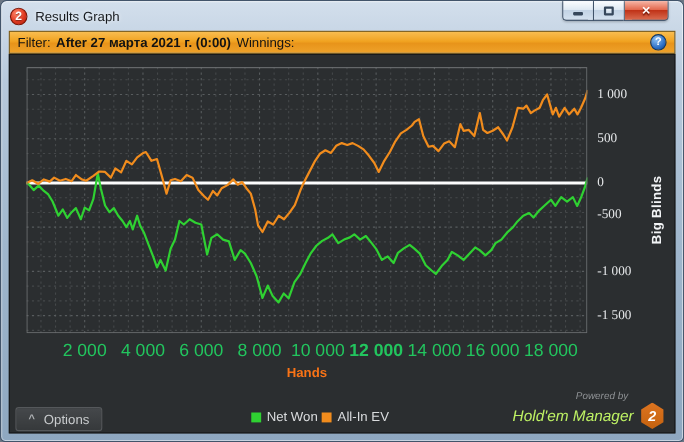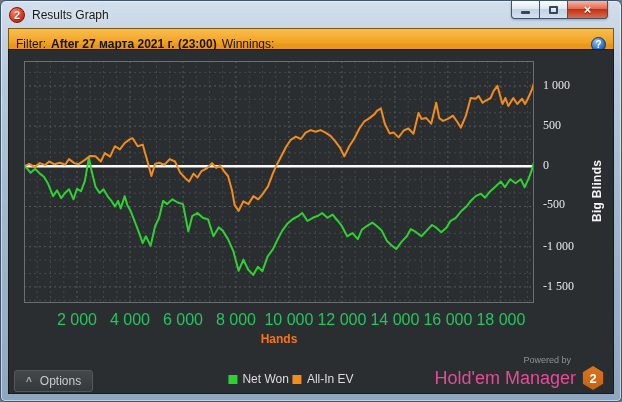--- a/index.html
+++ b/index.html
@@ -17,21 +17,21 @@
   .title{margin-left:7px;font-size:12px;color:#15181c;text-shadow:0 0 4px rgba(255,255,255,.9);}
   .win-buttons{position:absolute;top:0;right:13px;display:flex;filter:drop-shadow(0 1px 1px rgba(0,0,0,.25));}
   .wb{height:18px;border:1px solid #40536a;border-top:none;display:flex;align-items:center;justify-content:center;}
   .wb-min{width:29px;border-radius:0 0 0 4px;background:linear-gradient(#fbfdff,#dfe9f3 45%,#c3d3e5 50%,#d4e1ef);}
   .wb-max{width:27px;border-left:none;border-right:none;background:linear-gradient(#fbfdff,#dfe9f3 45%,#c3d3e5 50%,#d4e1ef);}
   .wb-close{width:41px;border-radius:0 0 4px 0;background:linear-gradient(#f6b5a5,#e26a50 45%,#c03318 50%,#d96b4f);}
   .g-min{width:9px;height:3px;background:#36475b;border-radius:1px;margin-top:5px;}
   .g-max{width:9px;height:8px;border:2px solid #36475b;border-radius:1px;background:linear-gradient(#eef4fa,#cbd9e8);}
   .g-close{color:#fff;font-size:13px;font-weight:bold;line-height:1;text-shadow:0 1px 1px rgba(90,15,5,.7);}
   
-  .filterbar{position:absolute;left:7px;right:7px;top:27px;height:32px;
+  .filterbar{position:absolute;left:7px;right:7px;top:27px;height:21px;
     background:linear-gradient(#f9bd50,#f1a321 45%,#e8941a 55%,#eea22a);
     border:1px solid #7e5a11;display:flex;align-items:center;padding:4px 7px;font-size:12px;color:#131313;}
   .fseg{margin-right:5px;white-space:nowrap;}
   .fbold{font-weight:bold;}
   .info-icon{margin-left:auto;width:15px;height:15px;border-radius:50%;
     background:radial-gradient(circle at 35% 28%,#8fc3f5,#2e6fc4 62%,#123f7d);
     border:1px solid #0d3667;color:#fff;font-size:10px;font-weight:bold;
     display:flex;align-items:center;justify-content:center;cursor:pointer;}
   
   .content{position:absolute;left:7px;right:7px;top:48px;bottom:7px;background:#2b2e30;border:1px solid #17191b;}
@@ -50,24 +50,24 @@
     font-size:12px;font-weight:bold;color:#f97316;}
   
   .options-btn{position:absolute;left:5px;top:320px;height:22px;padding:0 11px;
     background:linear-gradient(#45484b,#36393b);border:1px solid #55585b;border-radius:3px;
     display:flex;align-items:center;gap:8px;color:#c9ccce;font-size:12px;cursor:pointer;}
   .chev{font-size:10px;font-weight:bold;color:#aeb1b4;line-height:1;transform:translateY(1px);}
   .legend{position:absolute;top:322px;left:282px;transform:translateX(-50%);
     display:flex;gap:4px;align-items:center;font-size:12px;color:#dadcde;}
   .lg-item{display:flex;align-items:center;gap:5px;white-space:nowrap;}
   .lg-swatch{width:9px;height:9px;display:inline-block;}
-  .powered{position:absolute;right:9px;top:305px;text-align:right;}
+  .powered{position:absolute;right:9px;top:305px;text-align:right;font-style:italic;}
   .pb-top{font-size:9px;color:#8f9295;margin-right:33px;margin-bottom:1px;}
   .pb-row{display:flex;align-items:center;gap:6px;justify-content:flex-end;}
-  .pb-brand{font-size:18px;color:#ec4899;}
+  .pb-brand{font-size:14px;color:#bef264;}
   .badge{width:22px;height:24px;color:#fff;font-weight:bold;font-size:13px;
     display:flex;align-items:center;justify-content:center;
     clip-path:polygon(50% 0,96% 26%,96% 74%,50% 100%,4% 74%,4% 26%);}
 </style>
 </head>
 <body>
 
 <div class="frame">
 
   <div class="titlebar">
@@ -81,21 +81,21 @@
     <div class="wb wb-max">
         <div class="g-max"></div>
       </div>
     <div class="wb wb-close">
         <span class="g-close">×</span>
       </div>
   </div>
 
   <div class="filterbar">
     <span class="fseg">Filter:</span>
-    <span class="fseg fbold">After 27 марта 2021 г. (23:00)</span>
+    <span class="fseg fbold">After 27 марта 2021 г. (0:00)</span>
     <span class="fseg">Winnings:</span>
     <div class="info-icon">?</div>
   </div>
 
   <div class="content">
     <svg id="plot-svg" width="510" height="242">
         <line x1="13.246753246753247" y1="0" x2="13.246753246753247" y2="242" class="grid-minor"></line>
         <line x1="26.493506493506494" y1="0" x2="26.493506493506494" y2="242" class="grid-minor"></line>
         <line x1="39.74025974025974" y1="0" x2="39.74025974025974" y2="242" class="grid-minor"></line>
         <line x1="66.23376623376623" y1="0" x2="66.23376623376623" y2="242" class="grid-minor"></line>
@@ -152,29 +152,29 @@
         <line x1="0" y1="225.9202657807309" x2="510" y2="225.9202657807309" class="grid-major"></line>
         <line x1="0" y1="105.32225913621262" x2="510" y2="105.32225913621262" class="zero-line"></line>
         <polyline points="0.0,105.3 2.6,106.9 6.6,111.8 11.1,107.7 15.9,112.6 19.9,115.8 23.8,122.2 29.1,135.1 33.1,129.4 37.1,137.1 41.1,131.9 45.0,128.2 49.5,138.3 53.0,127.8 57.0,130.2 60.9,119.8 64.9,96.5 67.6,110.1 71.5,125.8 75.5,131.9 79.5,128.2 83.5,135.1 87.4,139.9 90.9,145.5 94.1,139.9 96.7,147.5 100.7,135.1 103.3,143.9 106.8,150.3 111.3,162.0 115.2,172.1 118.7,182.1 121.9,175.3 126.6,184.9 131.1,165.2 135.1,156.8 139.1,139.9 143.1,143.1 148.4,138.3 153.7,141.5 159.0,143.1 164.3,170.4 168.2,155.2 173.5,152.0 178.8,156.8 184.1,158.4 189.4,175.3 194.7,166.4 198.7,169.6 204.0,178.1 209.3,190.1 214.6,209.8 219.4,198.6 223.9,208.2 229.2,213.9 233.9,205.8 238.4,210.2 243.7,195.4 249.0,188.1 253.8,178.1 258.3,169.6 263.6,162.4 268.9,158.0 274.2,155.2 278.2,152.0 283.5,160.0 288.8,156.8 294.1,154.8 298.1,152.0 303.4,156.8 308.6,153.6 313.9,160.0 317.9,165.2 323.2,175.3 328.5,172.1 333.8,178.1 337.8,168.8 343.1,164.8 348.4,161.6 352.4,164.8 357.7,169.6 363.0,180.1 368.3,184.9 372.2,188.1 377.5,180.9 382.8,175.3 386.8,168.0 392.1,171.2 397.4,175.3 402.7,169.6 408.0,164.0 412.0,166.4 417.3,171.2 422.6,166.4 426.5,160.0 431.8,156.8 437.1,150.3 442.4,145.5 446.4,140.3 451.7,135.1 457.0,132.7 461.0,136.7 466.3,130.2 471.6,125.4 476.9,120.6 480.9,126.2 486.2,118.2 491.5,122.2 496.8,118.2 500.7,126.2 504.7,117.4 507.4,110.1 510.0,101.1" class="series-line" stroke="#2fd132"></polyline>
         <polyline points="0.0,105.3 5.3,102.9 10.6,106.1 15.9,102.1 21.2,104.1 25.2,100.5 30.5,103.3 35.8,101.7 41.1,103.7 45.0,98.1 50.3,102.1 54.3,103.3 60.9,98.9 66.2,94.9 71.5,95.3 76.8,100.5 80.8,92.1 86.1,95.7 90.9,85.2 95.9,88.4 100.7,82.0 105.7,78.4 108.6,77.2 113.7,85.2 118.7,83.6 123.5,100.5 127.4,115.0 131.1,102.9 135.1,101.7 140.4,103.7 145.7,98.1 151.0,100.5 156.3,111.8 161.6,117.4 165.1,120.6 169.6,112.6 173.5,116.6 177.5,110.1 182.8,107.3 188.1,102.1 192.1,106.9 196.1,104.5 200.0,110.1 204.0,115.0 208.0,129.4 210.6,143.9 214.6,149.9 219.4,140.3 224.4,143.1 229.4,135.1 234.2,138.3 239.2,132.3 244.0,125.4 249.0,112.2 252.0,105.3 257.0,95.7 262.0,86.0 266.8,78.8 271.8,75.6 276.9,78.0 281.6,71.6 286.7,69.1 291.7,70.8 296.5,69.1 301.5,71.6 306.5,74.8 311.3,80.4 316.3,87.2 320.3,95.3 325.3,85.2 330.4,77.2 335.4,67.5 340.4,60.3 345.5,57.1 350.5,53.1 352.9,49.8 356.9,47.4 360.8,62.7 365.6,72.4 369.6,71.6 374.6,76.4 379.7,69.5 384.4,67.5 389.5,72.8 394.5,51.9 397.4,57.9 402.2,57.1 407.2,62.7 412.2,41.8 415.2,57.1 419.1,59.9 423.9,57.9 428.9,54.7 433.7,61.5 436.9,66.7 441.9,54.7 446.7,37.0 451.7,37.8 454.6,35.0 458.6,41.8 461.5,39.8 466.6,37.0 469.5,30.1 473.4,24.9 478.5,43.0 481.4,37.0 484.3,45.0 489.3,37.0 493.3,43.0 498.1,37.8 501.0,43.0 504.2,37.0 508.1,28.1 510.0,21.7" class="series-line" stroke="#f18c1d"></polyline>
         <rect x="0.5" y="0.5" width="509" height="241" class="plot-border"></rect>
       </svg>
     <div id="ticks">
         <div class="ytick" style="top: 27.9236px;">1 000</div>
         <div class="ytick" style="top: 68.1229px;">500</div>
         <div class="ytick" style="top: 108.322px;">0</div>
-        <div class="ytick" style="top: 147px;">-500</div>
+        <div class="ytick" style="top: 137px;">-500</div>
         <div class="ytick" style="top: 188.721px;">-1 000</div>
         <div class="ytick" style="top: 228.92px;">-1 500</div>
         <div class="xtick" style="left: 67.987px;">2 000</div>
         <div class="xtick" style="left: 120.974px;">4 000</div>
         <div class="xtick" style="left: 173.961px;">6 000</div>
         <div class="xtick" style="left: 226.948px;">8 000</div>
         <div class="xtick" style="left: 279.935px;">10 000</div>
-        <div class="xtick" style="left: 332.922px;">12 000</div>
+        <div class="xtick" style="left: 332.922px; font-weight: bold;">12 000</div>
         <div class="xtick" style="left: 385.909px;">14 000</div>
         <div class="xtick" style="left: 438.896px;">16 000</div>
         <div class="xtick" style="left: 491.883px;">18 000</div>
       </div>
     <div class="ylabel">Big Blinds</div>
     <div class="xlabel">Hands</div>
 
     <div class="options-btn">
       <span class="chev">^</span>
       <span>Options</span>

